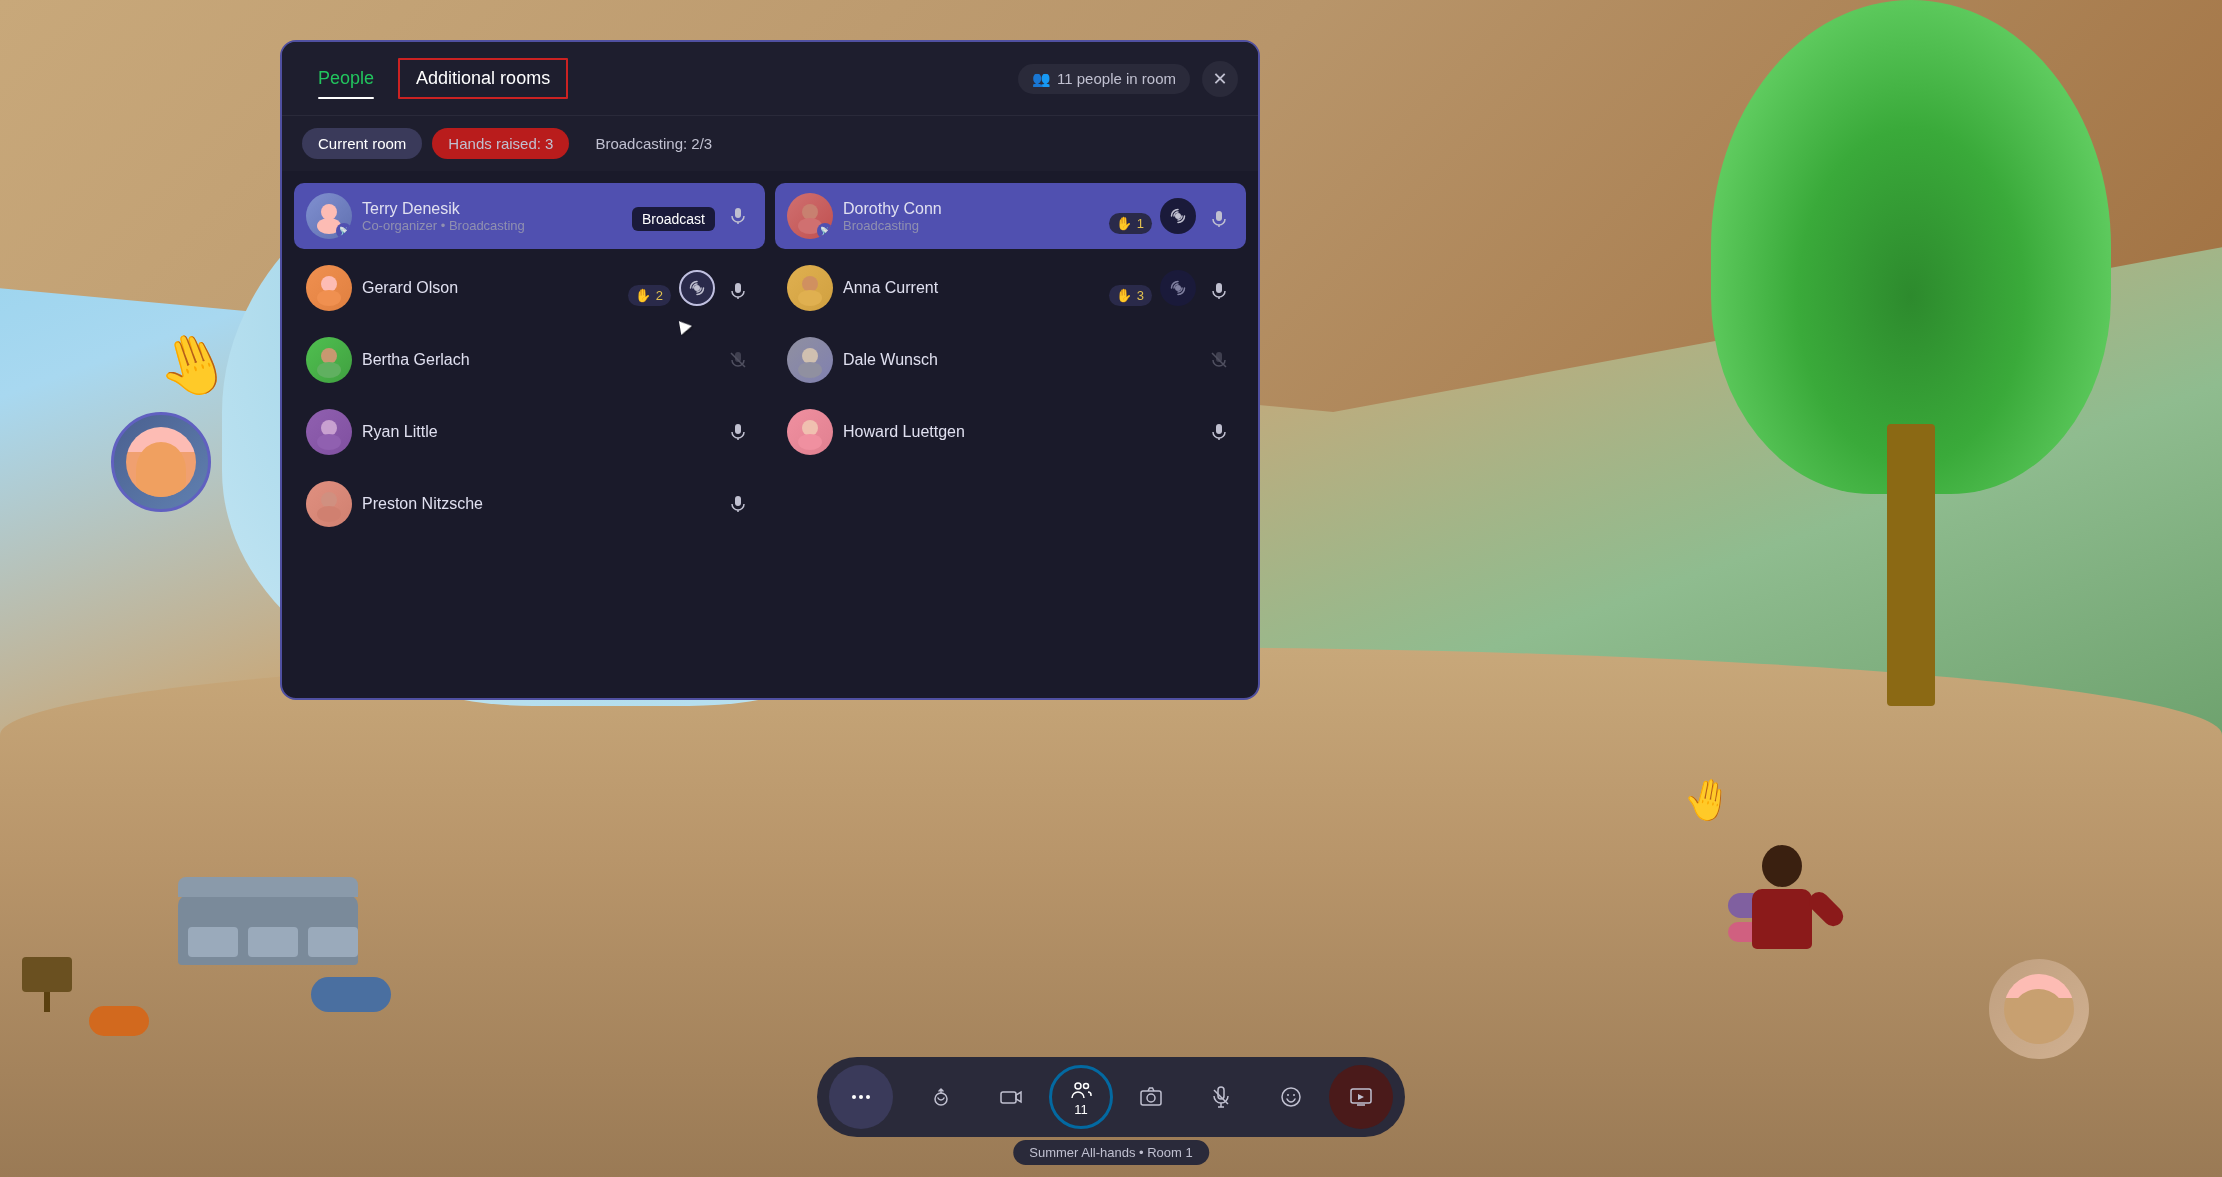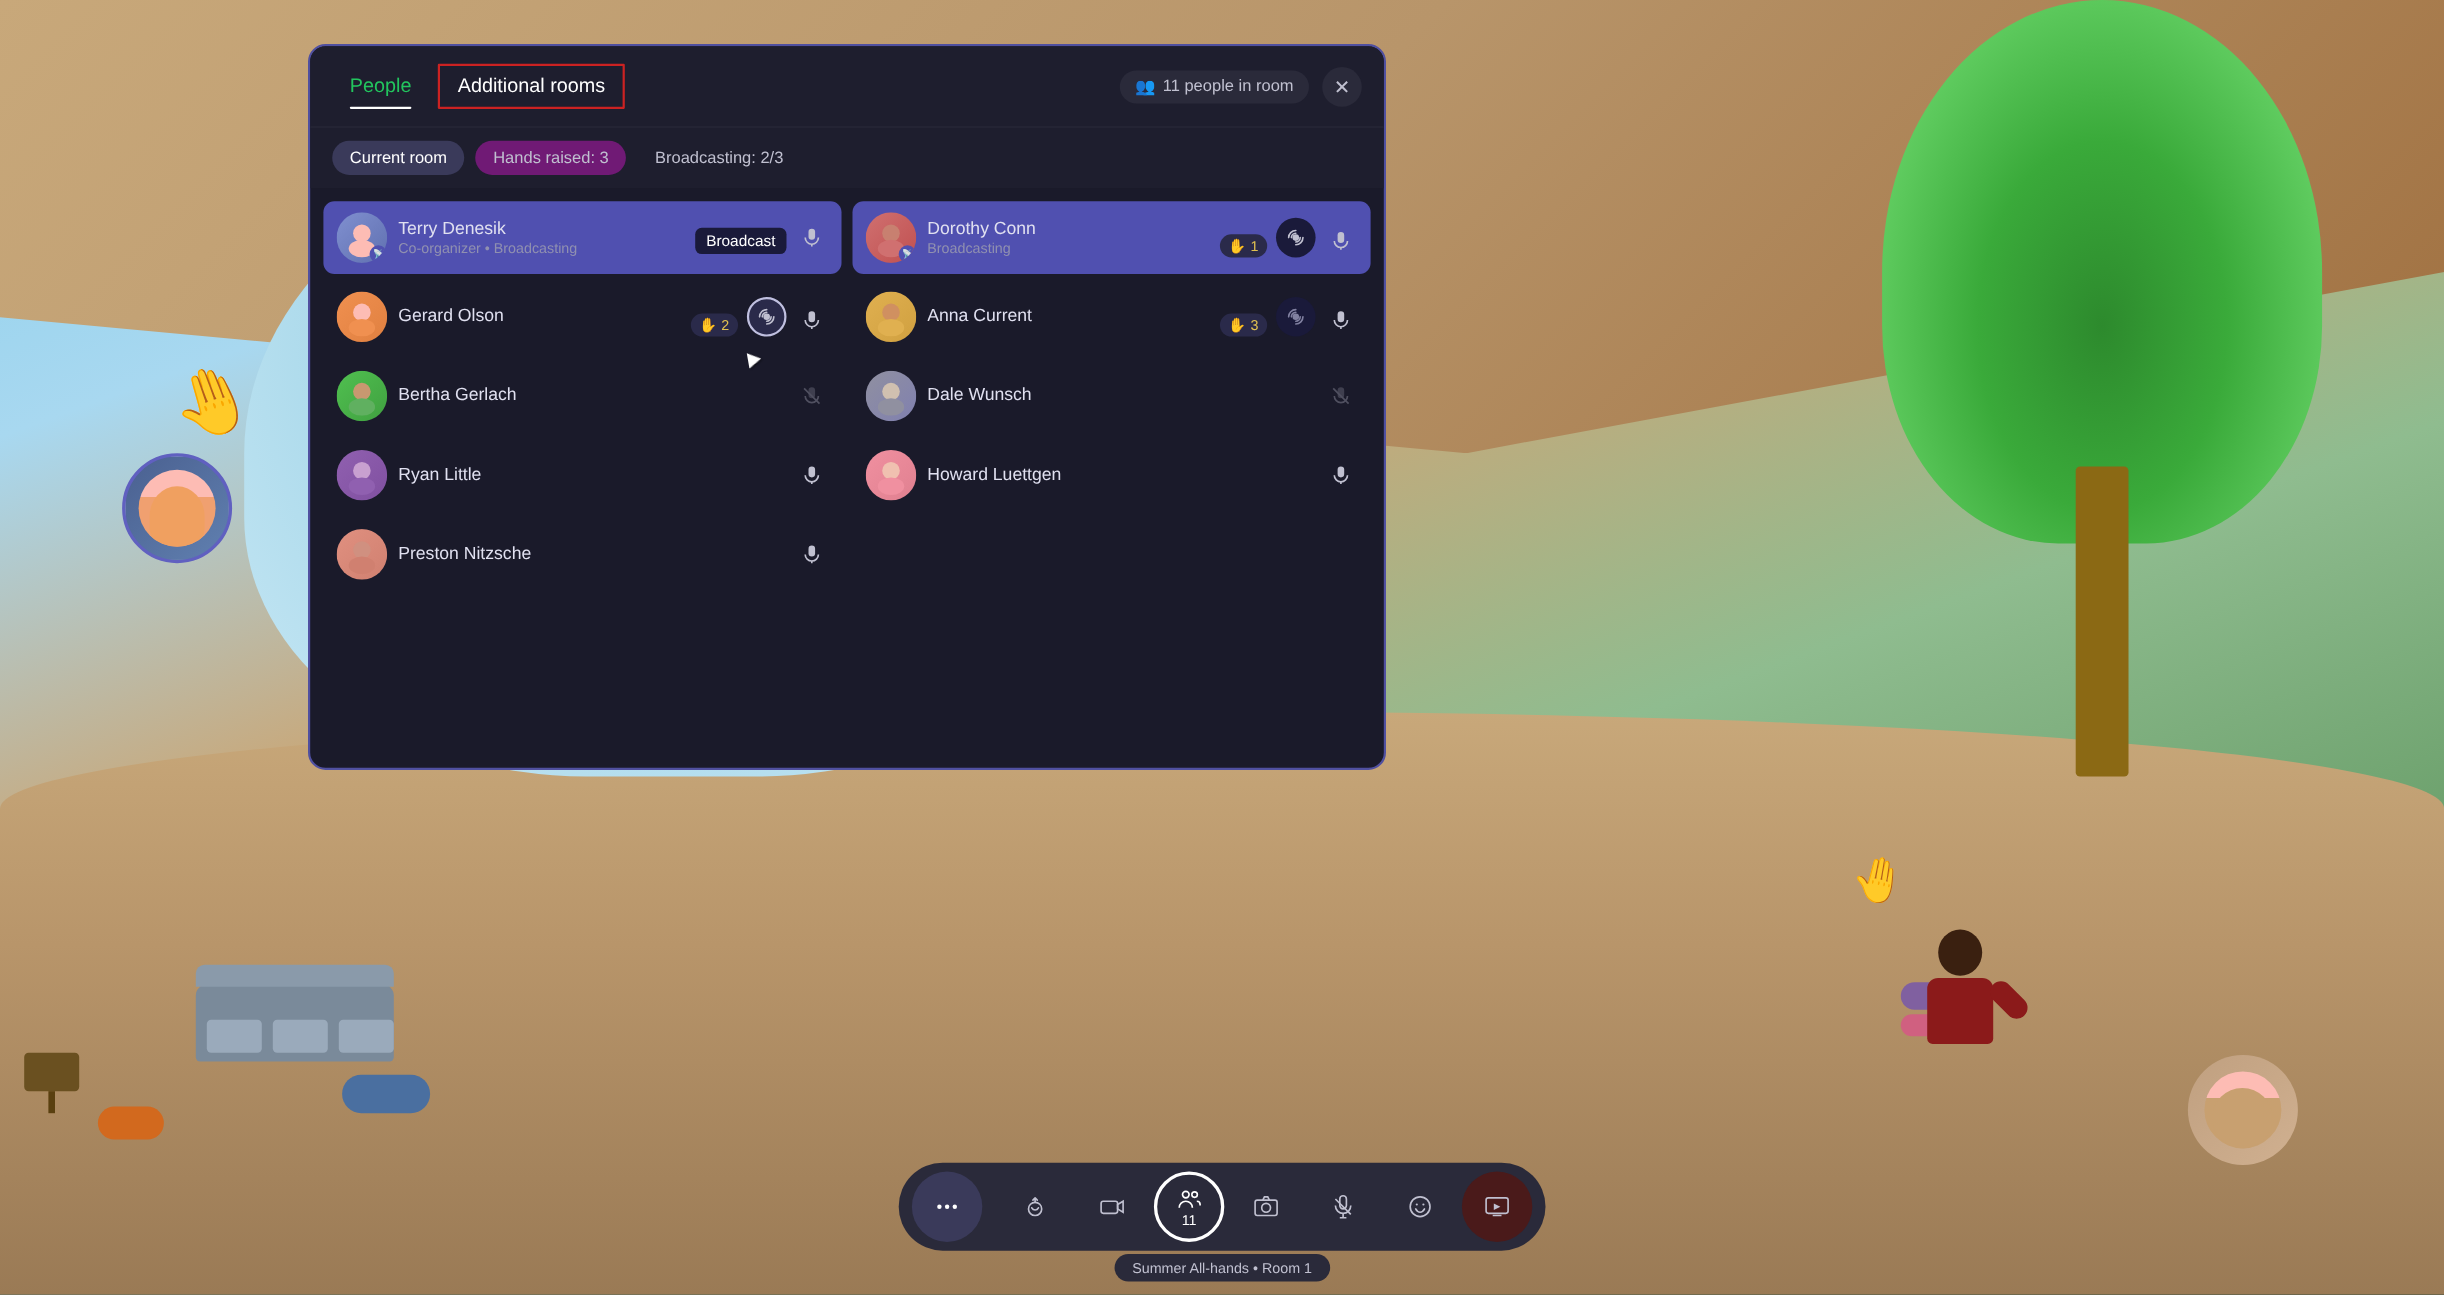--- a/index.html
+++ b/index.html
@@ -352,21 +352,21 @@
       align-items: center;
       gap: 10px;
       padding: 12px 20px;
       background: #1e1e2e;
     }
     .filter-chip {
       padding: 7px 16px;
       border-radius: 20px;
       font-size: 15px;
       cursor: pointer;
-      background: #701a75;
+      background: #b91c1c;
       color: #c0c0d0;
       border: none;
     }
     .filter-chip.active {
       background: #3a3a5a;
       color: #ffffff;
     }
     .filter-chip.broadcasting {
       background: transparent;
       color: #c0c0d0;
@@ -554,21 +554,21 @@
       align-items: center;
       justify-content: center;
       cursor: pointer;
       color: #c0c0d0;
       font-size: 22px;
       background: transparent;
       border: none;
       position: relative;
     }
     .toolbar-btn.active-red-border {
-      border: 3px solid #ffffff;
+      border: 3px solid #0369a1;
       border-radius: 50%;
     }
     .toolbar-btn.dark-red {
       background: #4a1a1a;
     }
 
     
     .people-count-toolbar {
       font-size: 13px;
       color: #ffffff;

